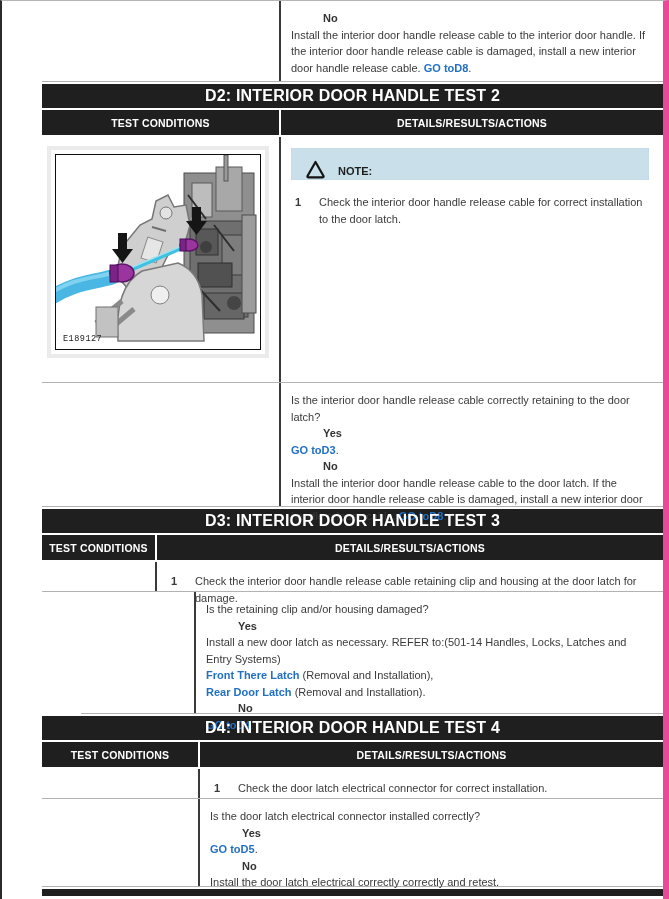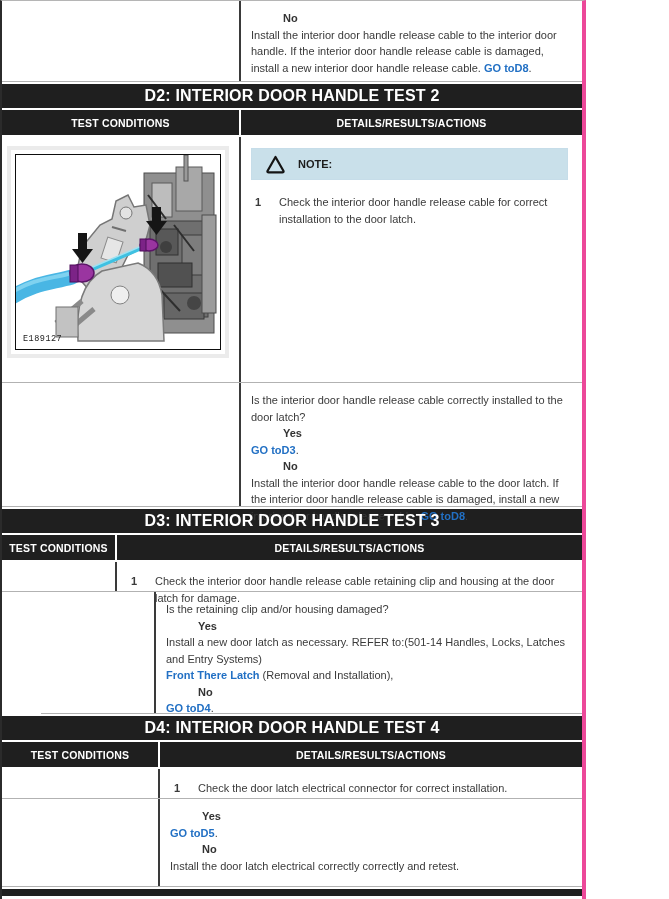--- a/index.html
+++ b/index.html
@@ -1,25 +1,26 @@
 <!DOCTYPE html>
 <html><head>
 <meta charset="utf-8">
 <style>
   * { box-sizing: border-box; }
   html,body { margin:0; padding:0; background:#fff; }
   body { font-family:"Liberation Sans", sans-serif; }
   .doc {
     position:relative;
-    width:586px; height:899px;
+    width:669px; height:899px;
     border-left:2px solid #2b2b2b;
-    border-right:4px solid #ec4899;
+    border-right:6px solid #ec4899;
     border-top:1px solid #b5b5b5;
     overflow:hidden;
     background:#fff;
+    padding-left:40px;
   }
   
   .section-bar {
     background:#1f1f1f; color:#fff;
     font-weight:bold; font-size:16px;
     text-align:center; height:24px; line-height:24px;
     margin:2px 0; letter-spacing:.2px;
   }
   
   .col-header { display:flex; height:25px; margin-bottom:2px; }
@@ -38,21 +39,21 @@
   .dr { flex:1; padding:9px 14px 8px 10px; font-size:11px; color:#3a3a3a; line-height:16.5px; }
   .ans { font-weight:bold; color:#333; margin-left:32px; }
   .link { color:#2270c4; font-weight:bold; text-decoration:none; cursor:pointer; }
   .step { display:flex; margin-top:2px; }
   .step .num { font-weight:bold; width:28px; padding-left:4px; flex-shrink:0; }
   .step .txt { flex:1; }
   
   .note { border:1px solid #c6dde9; margin-top:2px; margin-bottom:14px; }
   .note-head {
     background:#c9e0ea; height:30px;
-    display:flex; align-items:center; padding-left:13px;
+    display:flex; align-items:flex-end; padding-left:13px;
     font-weight:bold; font-size:11px; color:#1d1d1d;
   }
   .note-head svg { margin-right:12px; }
   .note-body {
     background:#fbfdfe; padding:8px 14px 10px 12px;
     font-size:11px; line-height:17px; color:#3a3a3a;
   }
   
   .fig-cell { width:239px; }
   .fig-box {
@@ -161,21 +162,21 @@
       <div class="step">
         <span class="num">1</span>
         <span class="txt">Check the interior door handle release cable for correct installation to the door latch.</span>
       </div>
     </div>
   </div>
 
   <div class="trow h-d2r2">
     <div class="tc w239"></div>
     <div class="dr">
-      <p class="q">Is the interior door handle release cable correctly installed to the door latch?</p>
+      <p class="q">Is the interior door handle release cable correctly retaining to the door latch?</p>
       <div class="ans">Yes</div>
       <p><a class="link">GO toD3</a><span>.</span></p>
       <div class="ans">No</div>
       <p><span>Install the interior door handle release cable to the door latch. If the interior door handle release cable is damaged, install a new interior door handle release cable. </span><a class="link">GO toD8</a><span>.</span></p>
     </div>
   </div>
 
   <div class="section-bar">D3: INTERIOR DOOR HANDLE TEST 3</div>
   <div class="col-header">
     <div class="cell left w115">TEST CONDITIONS</div>
@@ -192,20 +193,21 @@
     </div>
   </div>
 
   <div class="trow h-d3r2">
     <div class="tc w115"></div>
     <div class="dr">
       <p class="q">Is the retaining clip and/or housing damaged?</p>
       <div class="ans">Yes</div>
       <p>Install a new door latch as necessary. REFER to:(501-14 Handles, Locks, Latches and Entry Systems)</p>
       <p><a class="link">Front There Latch</a><span> (Removal and Installation),</span></p>
+      <p><a class="link">Rear Door Latch</a><span> (Removal and Installation).</span></p>
       <div class="ans">No</div>
       <p><a class="link">GO toD4</a><span>.</span></p>
     </div>
   </div>
 
   <div class="section-bar">D4: INTERIOR DOOR HANDLE TEST 4</div>
   <div class="col-header">
     <div class="cell left w158">TEST CONDITIONS</div>
     <div class="cell right">DETAILS/RESULTS/ACTIONS</div>
   </div>
@@ -216,20 +218,21 @@
       <div class="step">
         <span class="num">1</span>
         <span class="txt">Check the door latch electrical connector for correct installation.</span>
       </div>
     </div>
   </div>
 
   <div class="trow h-d4r2">
     <div class="tc w158"></div>
     <div class="dr">
+      <p class="q">Is the door latch electrical connector installed correctly?</p>
       <div class="ans">Yes</div>
       <p><a class="link">GO toD5</a><span>.</span></p>
       <div class="ans">No</div>
       <p>Install the door latch electrical correctly correctly and retest.</p>
     </div>
   </div>
 
   <div class="bottom-bar"></div>
 </div>
 

